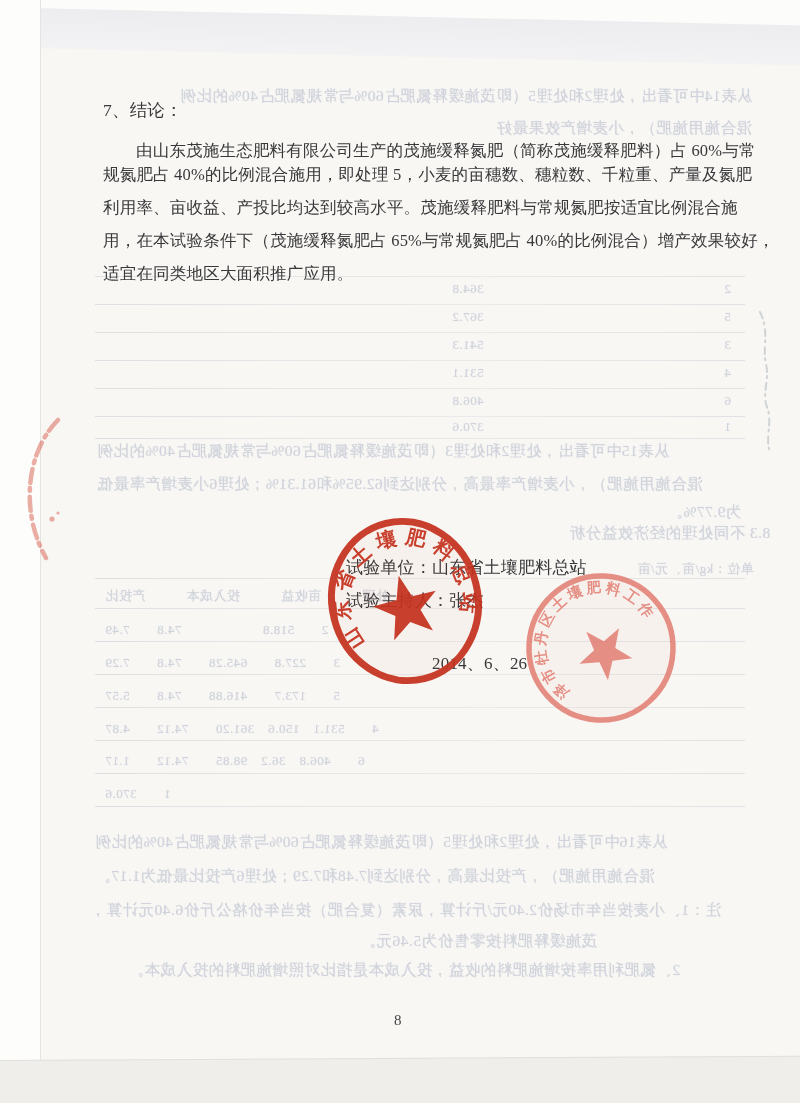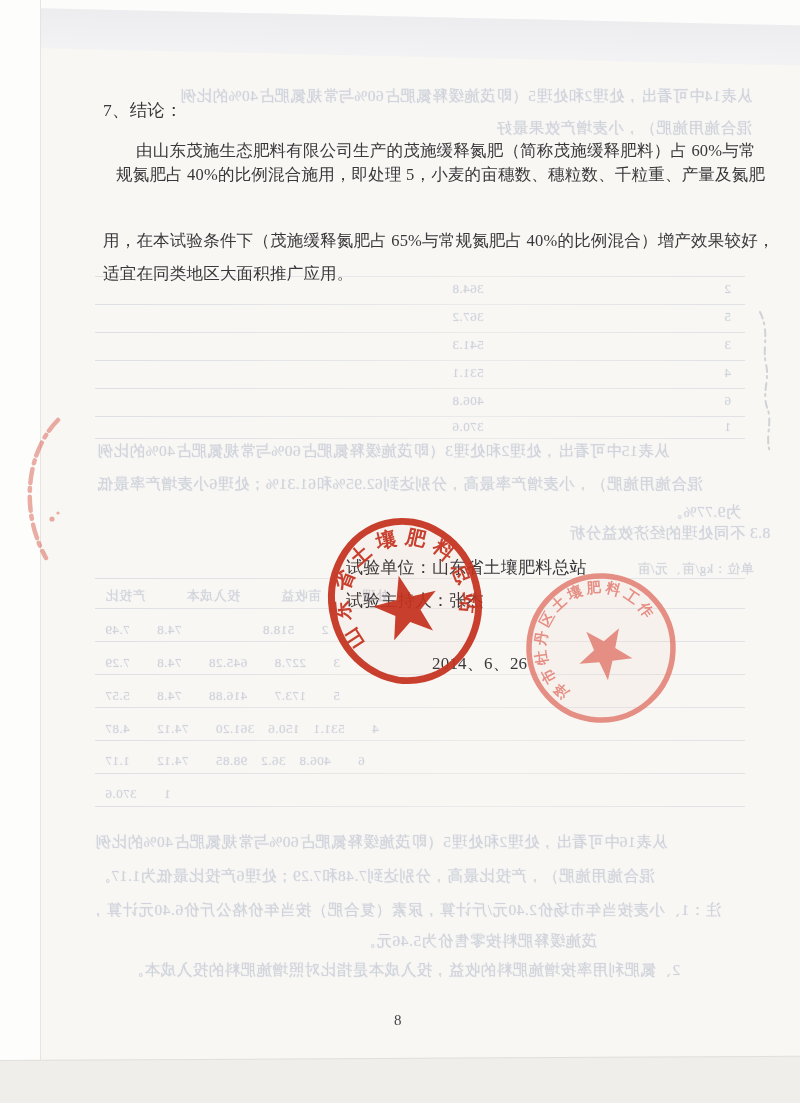--- a/index.html
+++ b/index.html
@@ -87,21 +87,22 @@
   <div class="ghost small" style="left:105px;top:785px;">1　　370.6</div>
 
   <div class="ghost" style="left:95px;top:832px;">从表16中可看出，处理2和处理5（即茂施缓释氮肥占60%与常规氮肥占40%的比例</div>
   <div class="ghost" style="left:95px;top:866px;">混合施用施肥），产投比最高，分别达到7.48和7.29；处理6产投比最低为1.17。</div>
   <div class="ghost" style="left:90px;top:900px;">注：1、小麦按当年市场价2.40元/斤计算，尿素（复合肥）按当年价格公斤价6.40元计算，</div>
   <div class="ghost" style="left:360px;top:931px;">茂施缓释肥料按零售价为5.46元。</div>
   <div class="ghost" style="left:128px;top:960px;">2、氮肥利用率按增施肥料的收益，投入成本是指比对照增施肥料的投入成本。</div>
 
   <div class="mt heading" style="left:103px;top:98px;">7、结论：</div>
   <div class="mt" style="left:136px;top:140px;">由山东茂施生态肥料有限公司生产的茂施缓释氮肥（简称茂施缓释肥料）占 60%与常</div>
-  <div class="mt" style="left:103px;top:164px;margin-left:13px;">规氮肥占 40%的比例混合施用，即处理 5，小麦的亩穗数、穗粒数、千粒重、产量及氮肥</div>
+  <div class="mt" style="left:103px;top:164px;">规氮肥占 40%的比例混合施用，即处理 5，小麦的亩穗数、穗粒数、千粒重、产量及氮肥</div>
+  <div class="mt" style="left:103px;top:197px;">利用率、亩收益、产投比均达到较高水平。茂施缓释肥料与常规氮肥按适宜比例混合施</div>
   <div class="mt" style="left:103px;top:230px;">用，在本试验条件下（茂施缓释氮肥占 65%与常规氮肥占 40%的比例混合）增产效果较好，</div>
   <div class="mt" style="left:103px;top:263px;">适宜在同类地区大面积推广应用。</div>
 
   <div class="mt sig" style="left:346px;top:556px;">试验单位：山东省土壤肥料总站</div>
   <div class="mt sig" style="left:346px;top:589px;">试验主持人：张杰</div>
   <div class="mt sig" style="left:432px;top:652px;">2014、6、26</div>
 
   <div class="pageno" style="left:394px;top:1012px;">8</div>
 
   <svg class="sealsvg" width="800" height="1103" viewBox="0 0 800 1103">

